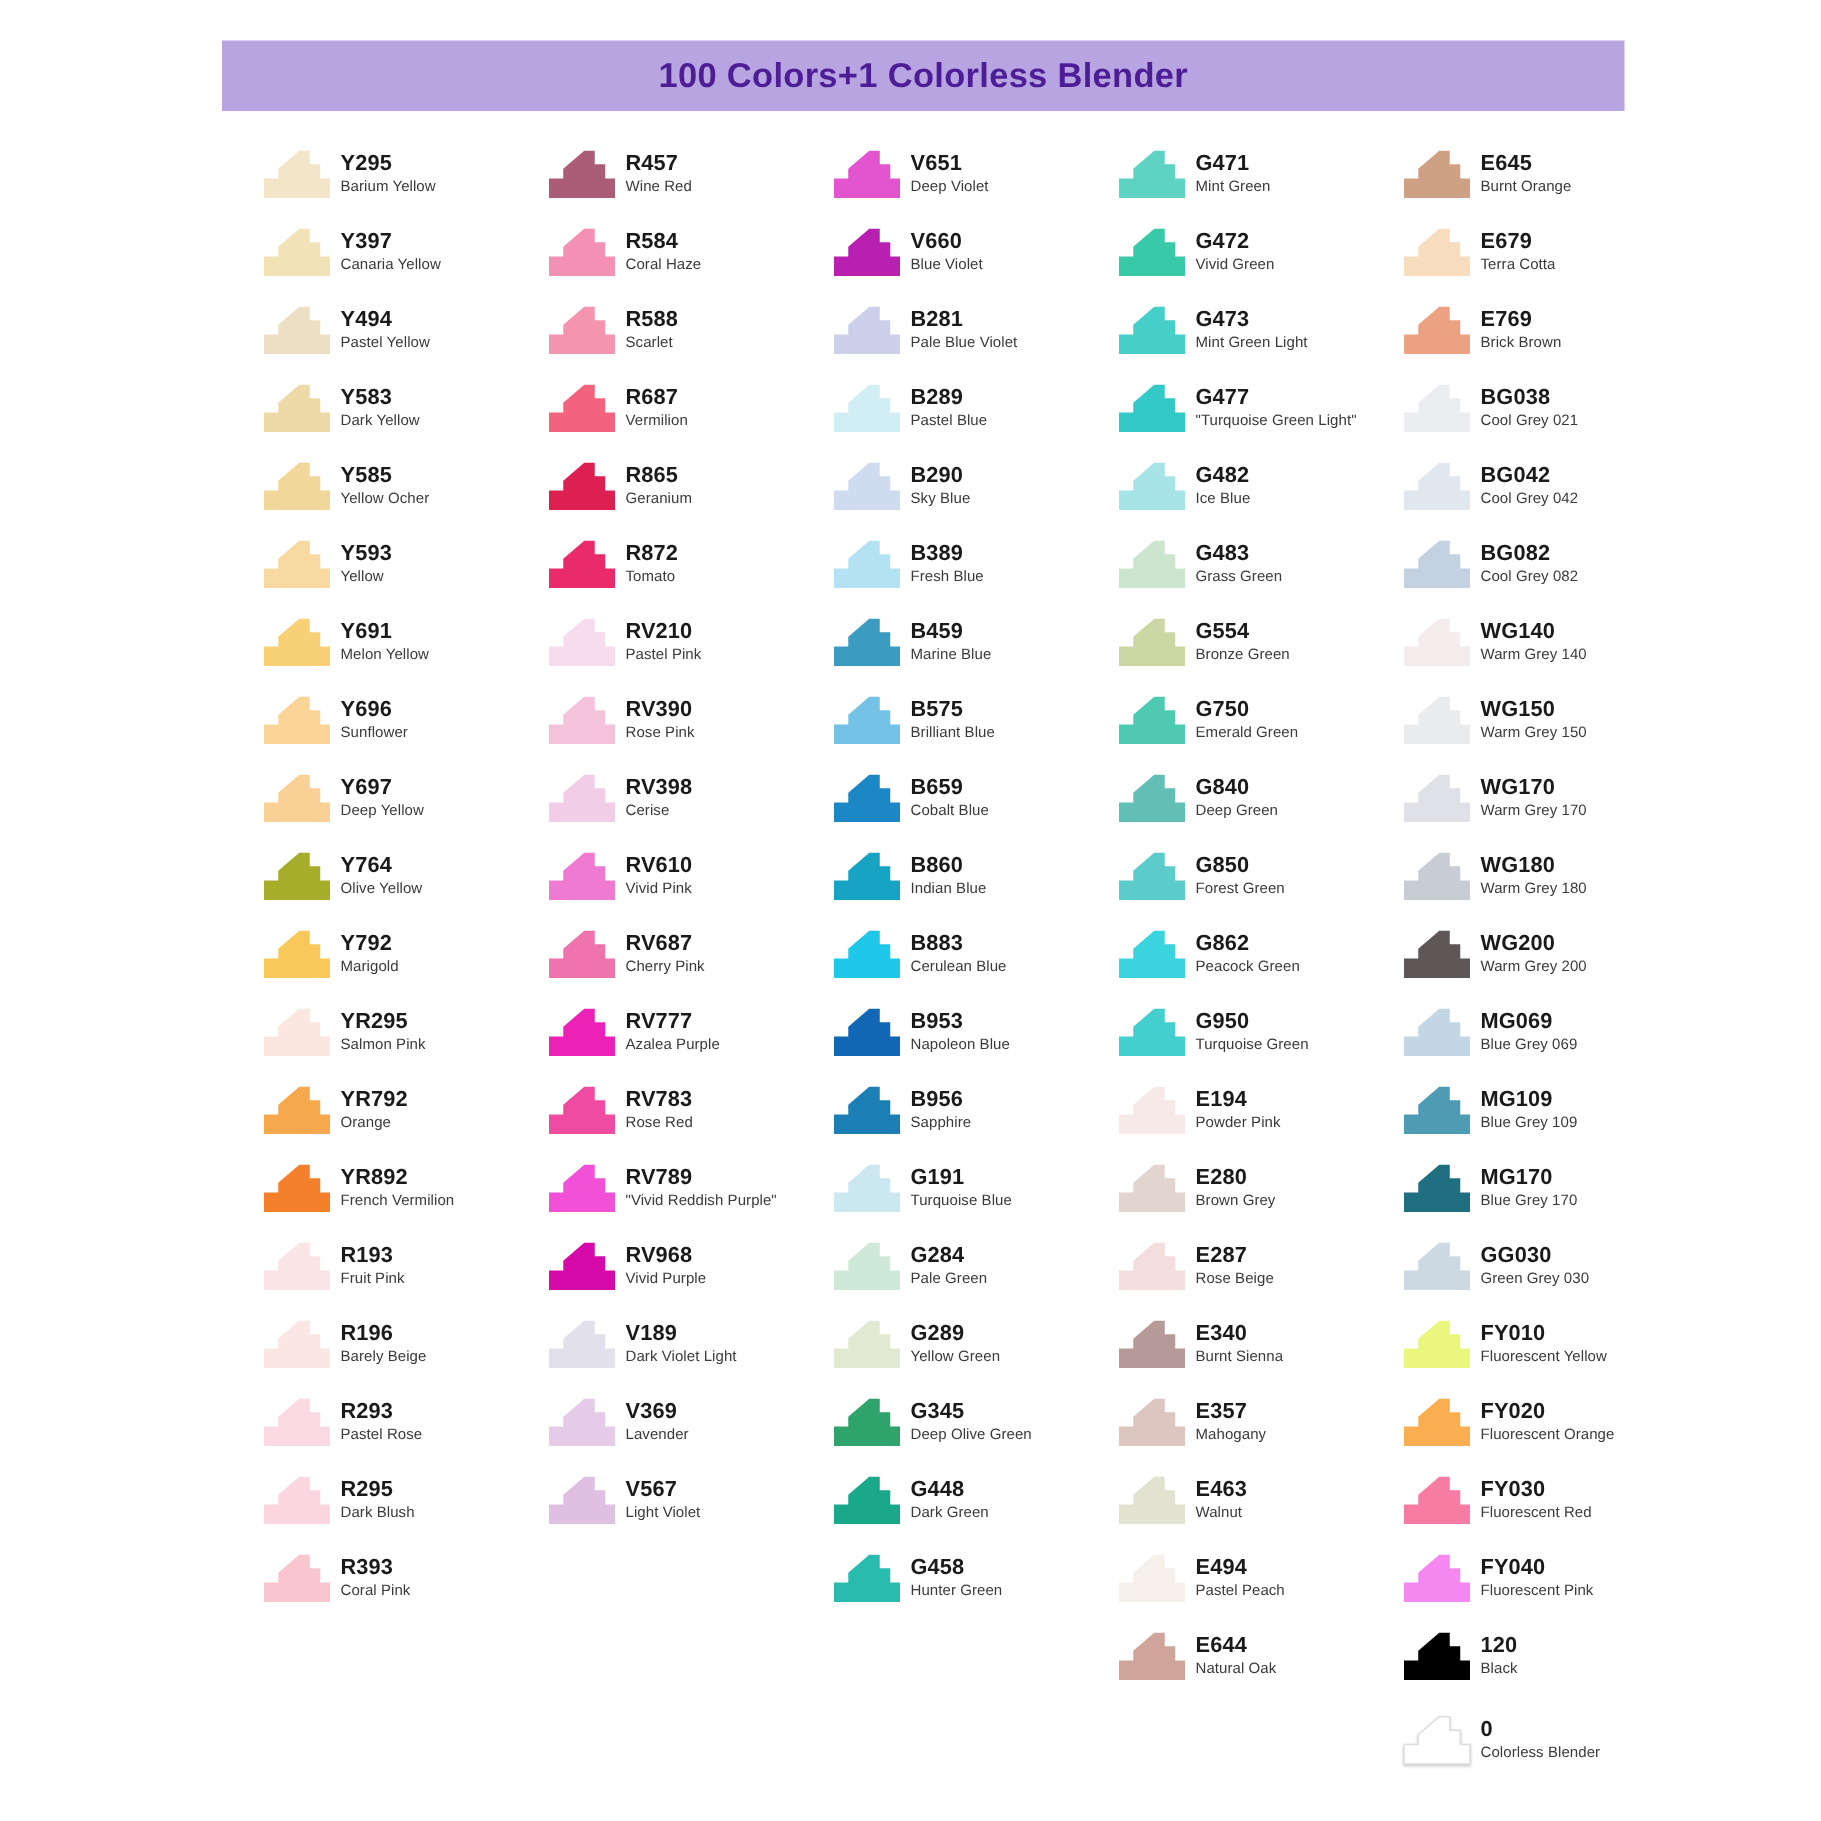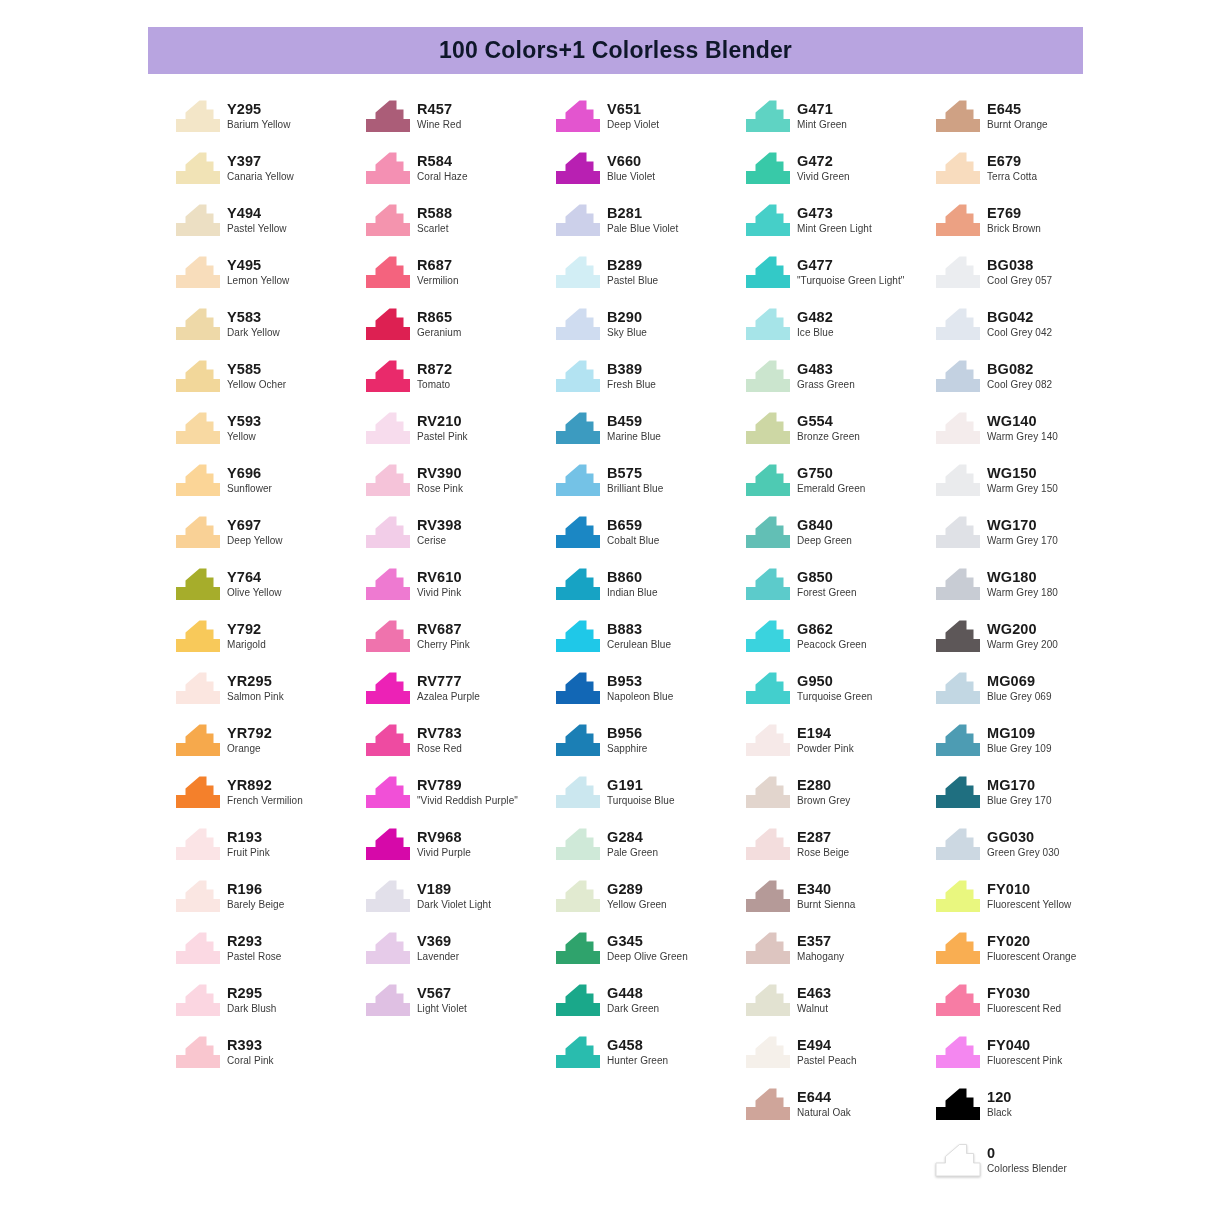--- a/index.html
+++ b/index.html
@@ -111,21 +111,21 @@
   }
   #blender-row .nib-wrap { width: 52px; min-width: 52px; }
   .nib-outline { filter: drop-shadow(0 1px 1px rgba(0,0,0,0.22)); }
 </style>
 </head>
 <body>
 
 <div id="page">
 
   <div id="banner" style="background: rgb(184, 164, 224);">
-    <div id="banner-title" style="color: #0f172a;">100 Colors+1 Colorless Blender</div>
+    <div id="banner-title" style="color: #4c1d95;">100 Colors+1 Colorless Blender</div>
   </div>
 
   <div id="grid">
       <div class="column">
         <div class="swatch-row">
           <div class="nib-wrap">
             <svg viewBox="0 0 46 33" class="nib">
               <path d="M 10.5 19 L 10.5 12.5 L 24.5 0.5 L 31.5 0.5 L 31.5 9.5 L 38.5 9.5 L 38.5 19 L 45 19 L 45 32 L 1 32 L 1 19 Z" fill="#f3e6c8"></path>
             </svg>
           </div>
@@ -152,31 +152,20 @@
             </svg>
           </div>
           <div class="swatch-text">
             <span class="swatch-code">Y494</span>
             <span class="swatch-name">Pastel Yellow</span>
           </div>
         </div>
         <div class="swatch-row">
           <div class="nib-wrap">
             <svg viewBox="0 0 46 33" class="nib">
-              <path d="M 10.5 19 L 10.5 12.5 L 24.5 0.5 L 31.5 0.5 L 31.5 9.5 L 38.5 9.5 L 38.5 19 L 45 19 L 45 32 L 1 32 L 1 19 Z" fill="#f8ddbb"></path>
-            </svg>
-          </div>
-          <div class="swatch-text">
-            <span class="swatch-code">Y495</span>
-            <span class="swatch-name">Lemon Yellow</span>
-          </div>
-        </div>
-        <div class="swatch-row">
-          <div class="nib-wrap">
-            <svg viewBox="0 0 46 33" class="nib">
               <path d="M 10.5 19 L 10.5 12.5 L 24.5 0.5 L 31.5 0.5 L 31.5 9.5 L 38.5 9.5 L 38.5 19 L 45 19 L 45 32 L 1 32 L 1 19 Z" fill="#eed9a8"></path>
             </svg>
           </div>
           <div class="swatch-text">
             <span class="swatch-code">Y583</span>
             <span class="swatch-name">Dark Yellow</span>
           </div>
         </div>
         <div class="swatch-row">
           <div class="nib-wrap">
@@ -196,20 +185,31 @@
             </svg>
           </div>
           <div class="swatch-text">
             <span class="swatch-code">Y593</span>
             <span class="swatch-name">Yellow</span>
           </div>
         </div>
         <div class="swatch-row">
           <div class="nib-wrap">
             <svg viewBox="0 0 46 33" class="nib">
+              <path d="M 10.5 19 L 10.5 12.5 L 24.5 0.5 L 31.5 0.5 L 31.5 9.5 L 38.5 9.5 L 38.5 19 L 45 19 L 45 32 L 1 32 L 1 19 Z" fill="#f8d177"></path>
+            </svg>
+          </div>
+          <div class="swatch-text">
+            <span class="swatch-code">Y691</span>
+            <span class="swatch-name">Melon Yellow</span>
+          </div>
+        </div>
+        <div class="swatch-row">
+          <div class="nib-wrap">
+            <svg viewBox="0 0 46 33" class="nib">
               <path d="M 10.5 19 L 10.5 12.5 L 24.5 0.5 L 31.5 0.5 L 31.5 9.5 L 38.5 9.5 L 38.5 19 L 45 19 L 45 32 L 1 32 L 1 19 Z" fill="#fbd597"></path>
             </svg>
           </div>
           <div class="swatch-text">
             <span class="swatch-code">Y696</span>
             <span class="swatch-name">Sunflower</span>
           </div>
         </div>
         <div class="swatch-row">
           <div class="nib-wrap">
@@ -1001,21 +1001,21 @@
           </div>
         </div>
         <div class="swatch-row">
           <div class="nib-wrap">
             <svg viewBox="0 0 46 33" class="nib">
               <path d="M 10.5 19 L 10.5 12.5 L 24.5 0.5 L 31.5 0.5 L 31.5 9.5 L 38.5 9.5 L 38.5 19 L 45 19 L 45 32 L 1 32 L 1 19 Z" fill="#ebedf0"></path>
             </svg>
           </div>
           <div class="swatch-text">
             <span class="swatch-code">BG038</span>
-            <span class="swatch-name">Cool Grey 057</span>
+            <span class="swatch-name">Cool Grey 021</span>
           </div>
         </div>
         <div class="swatch-row">
           <div class="nib-wrap">
             <svg viewBox="0 0 46 33" class="nib">
               <path d="M 10.5 19 L 10.5 12.5 L 24.5 0.5 L 31.5 0.5 L 31.5 9.5 L 38.5 9.5 L 38.5 19 L 45 19 L 45 32 L 1 32 L 1 19 Z" fill="#e1e7ef"></path>
             </svg>
           </div>
           <div class="swatch-text">
             <span class="swatch-code">BG042</span>

